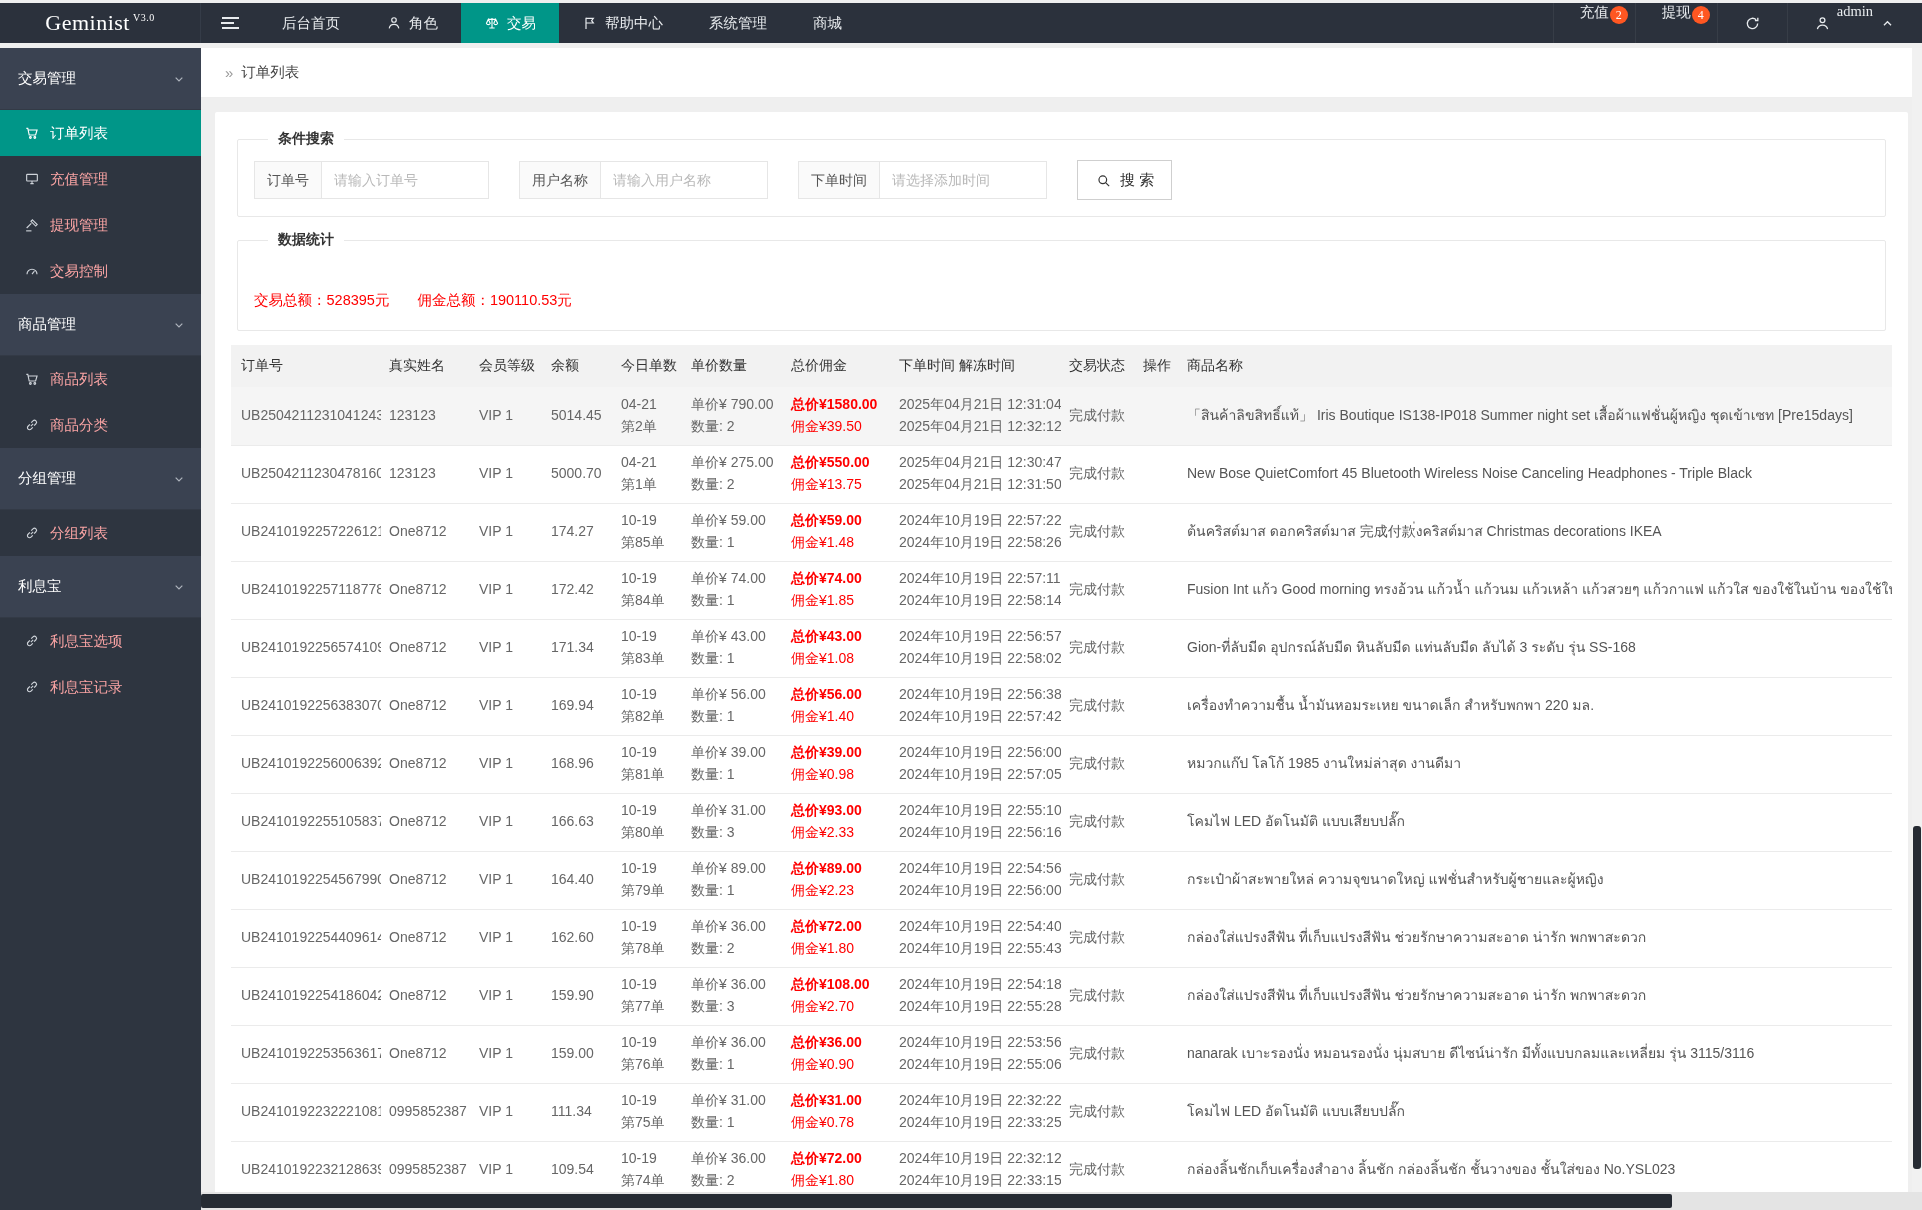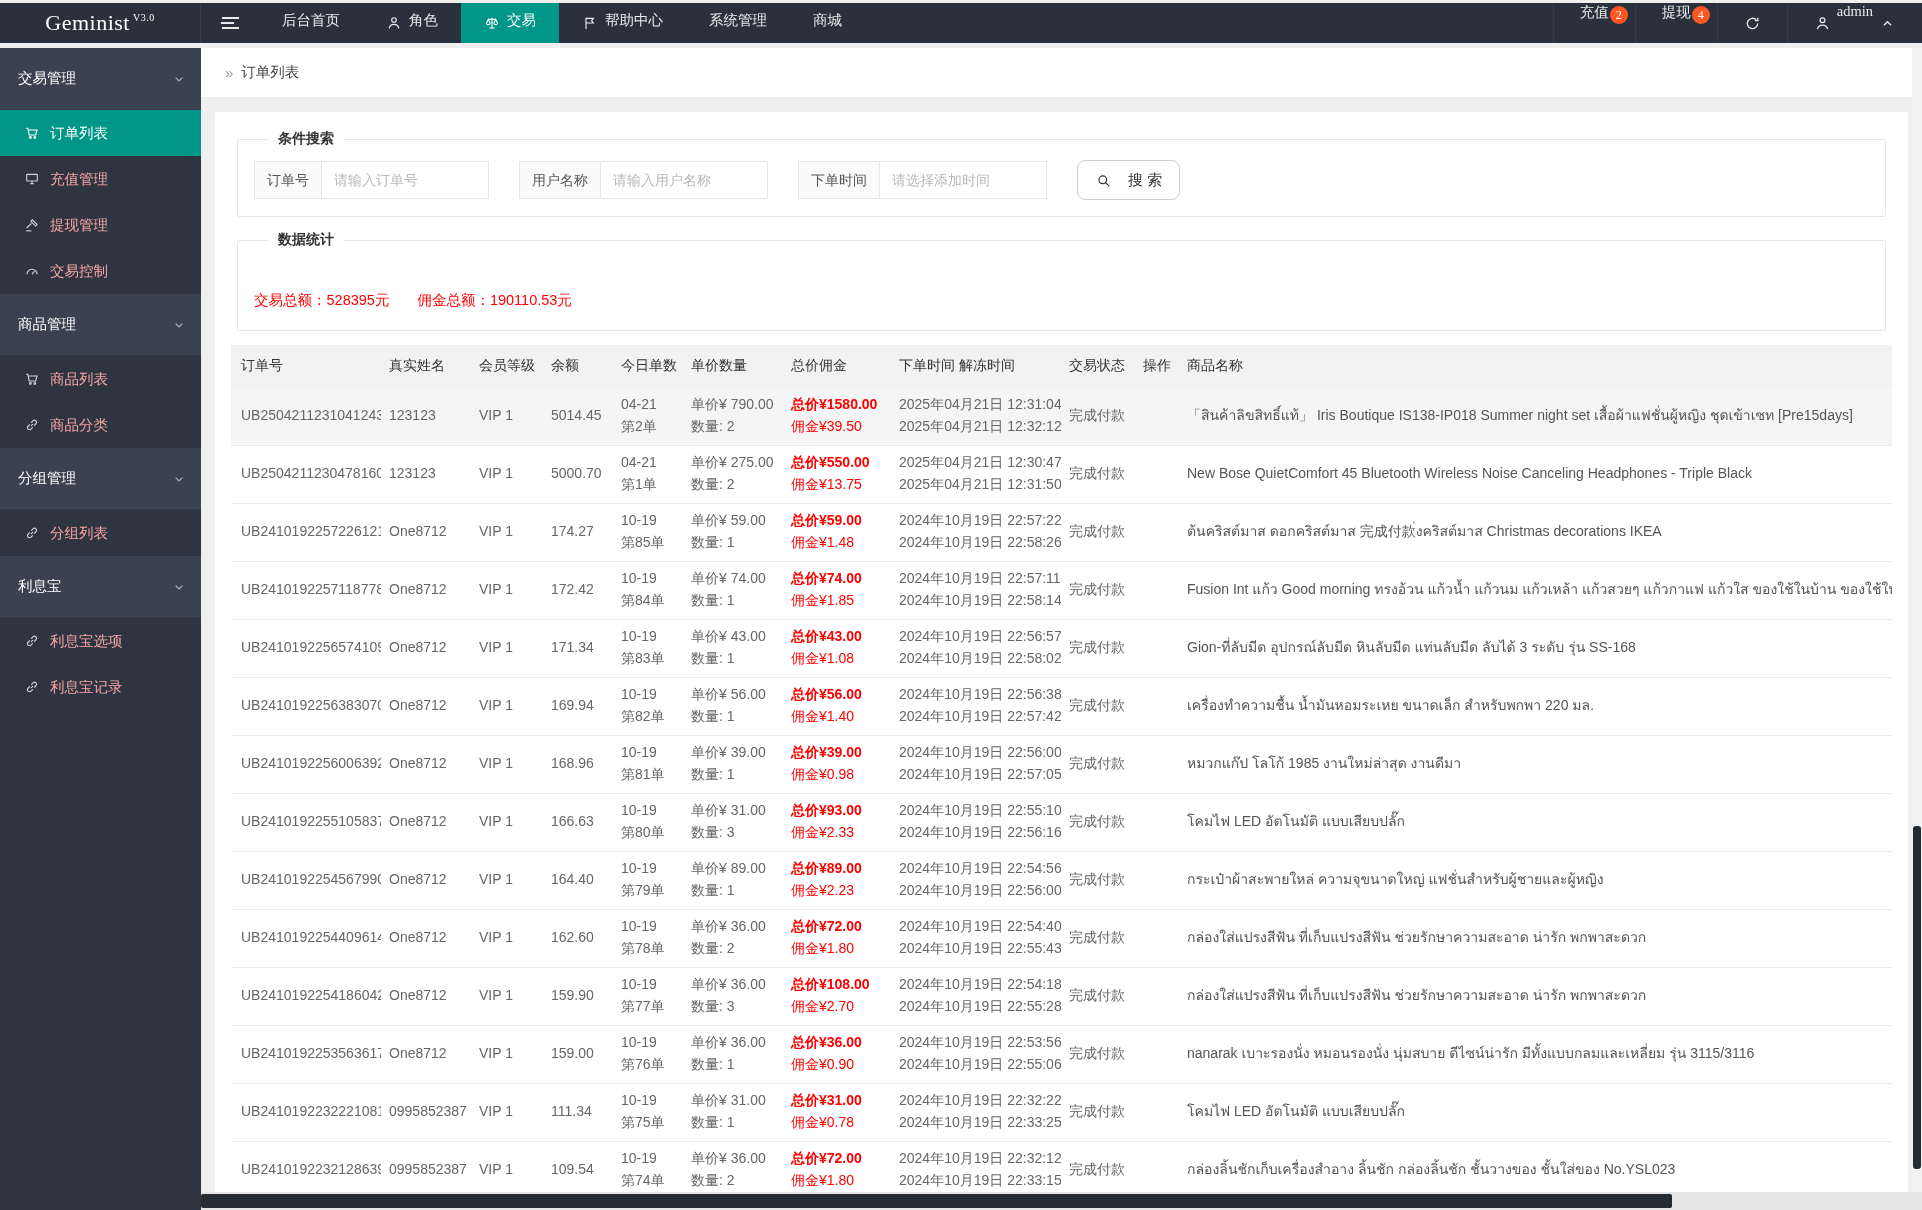--- a/index.html
+++ b/index.html
@@ -13,21 +13,21 @@
   .navbar { position:fixed; top:3px; left:0; right:0; height:40px; background:#2b313c;
     display:flex; align-items:stretch; z-index:30; color:#e8ebee;font-family:Liberation Serif, serif; }
   .brand { width:201px; display:flex; align-items:center; justify-content:center;
     color:#fff; font-size:22px; letter-spacing:.5px; border-right:1px solid #353c48; }
   .brand sup { font-size:10px; margin-left:3px; transform:translateY(-6px); }
   .nav-toggle { width:58px; display:flex; flex-direction:column; align-items:center;
     justify-content:center; gap:3px; cursor:pointer; }
   .nav-toggle i { display:block; width:17px; height:2px; background:#e8ebee; }
   .nav-toggle i:nth-child(2){ width:13px; align-self:flex-start; margin-left:20px; }
   .nav-menu { display:flex; align-items:stretch; }
-  .nav-item { display:flex; gap:7px; padding:8px 23px; font-size:14.5px;
+  .nav-item { display:flex; align-items:center; gap:7px; padding:1px 23px; font-size:14.5px;
     cursor:pointer; white-space:nowrap; }
   .nav-item.active { background:#009688; color:#fff; }
   .nav-right { margin-left:auto; display:flex; align-items:stretch; }
   .nr-item { position:relative; display:flex; gap:6px; padding:0 26px;
     font-size:14.5px; border-left:1px solid rgba(255,255,255,.06); cursor:pointer; }
   .badge { position:absolute; top:3px; right:7px; min-width:18px; height:18px; padding:0 4px;
     border-radius:9px; background:#ff5722; color:#fff; font-size:12px; line-height:18px;
     text-align:center; }
   .nr-item .icn svg { width:17px; height:17px; }
 
@@ -56,21 +56,21 @@
   fieldset { border:1px solid #e8e8e8; border-radius:2px; margin:4px 6px 14px; padding:12px 16px 16px; }
   fieldset legend { font-size:14px; color:#333; padding:0 10px; margin-left:14px;font-weight:bold; }
   .form-row { display:flex; align-items:center; gap:30px; }
   .input-group { display:flex; }
   .ig-label { height:38px; line-height:36px; padding:0 12px; background:#fafafa;
     border:1px solid #e6e6e6; font-size:14px; color:#555; white-space:nowrap; }
   .input-group input { width:168px; height:38px; border:1px solid #e6e6e6; margin-left:-1px;
     padding:0 12px; font-size:14px; color:#333; outline:none; }
   .input-group input::placeholder { color:#b9b9b9; }
   .btn-search { height:40px; padding:0 17px; background:#fff; border:1px solid #cfcfcf;
-    border-radius:8px; display:flex; align-items:center; gap:16px; font-size:15px; color:#333;
+    border-radius:0; display:flex; align-items:center; gap:8px; font-size:15px; color:#333;
     cursor:pointer; font-family:inherit; }
   .btn-search .icn svg { width:17px; height:17px; }
 
   .stats-line { display:flex; gap:28px; padding:6px 0 4px; font-size:14.5px; color:#f00;margin-top:24px; }
 
   table { width:100%; border-collapse:collapse; table-layout:fixed; }
   thead th { background:#f2f2f2; height:42px; font-weight:400; font-size:14px; color:#333;
     text-align:left; padding:0 8px; white-space:nowrap; overflow:hidden; }
   tbody td { height:58px; padding:3px 8px; font-size:14px; color:#666;
     border-bottom:1px solid #ebebeb; white-space:nowrap; overflow:hidden; vertical-align:middle; }

